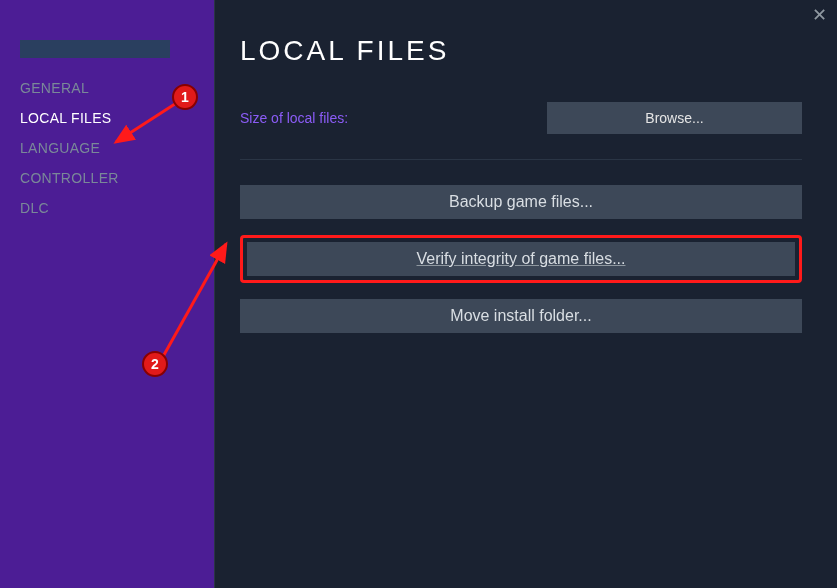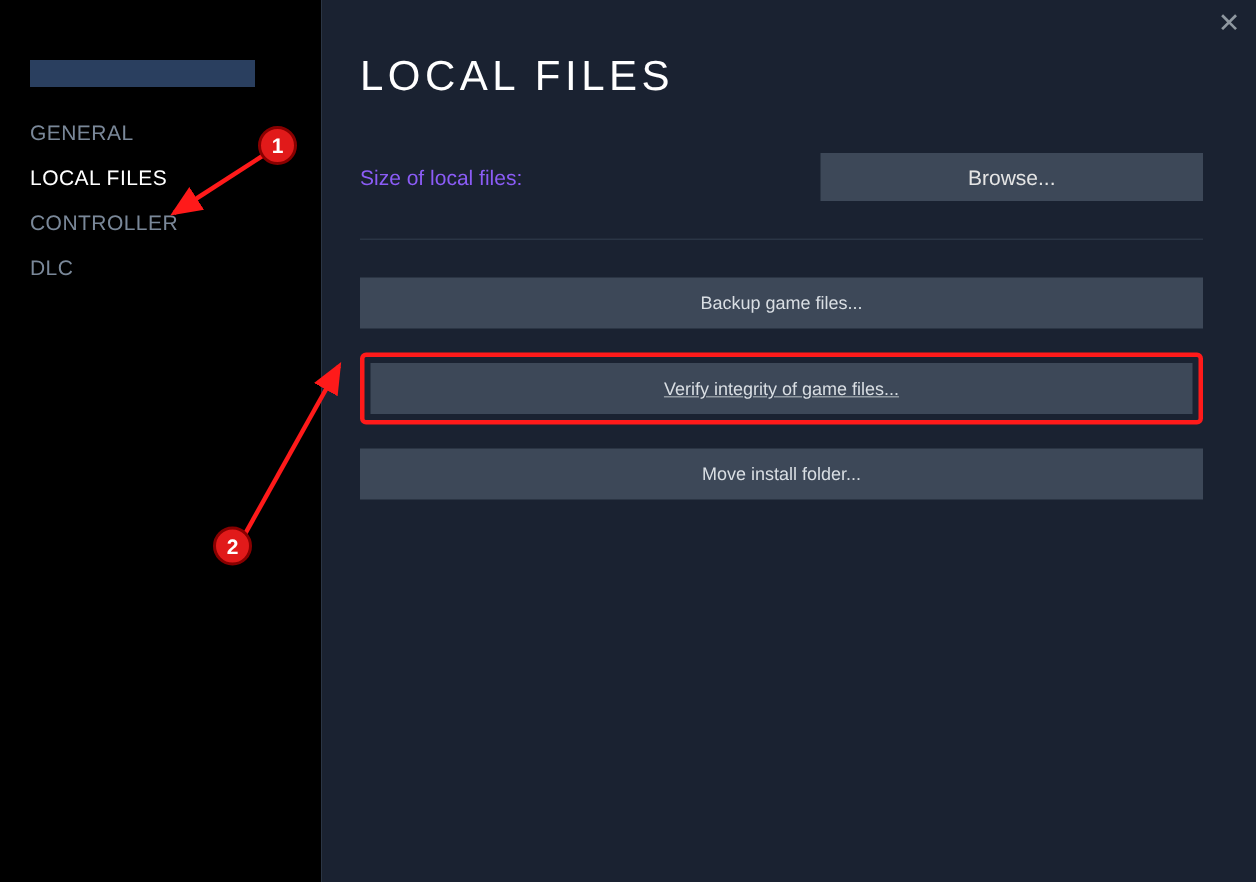--- a/index.html
+++ b/index.html
@@ -23,21 +23,21 @@
       top: 6px;
       right: 10px;
       color: #8f98a0;
       font-size: 18px;
       cursor: pointer;
       line-height: 1;
     }
     .sidebar {
       width: 215px;
       padding: 40px 0 0 20px;
-      background: #000000;
+      background: #4c1d95;
       border-right: 1px solid #2a3545;
     }
     .sidebar-spacer {
       width: 150px;
       height: 18px;
       background: #2a3f5f;
       margin-bottom: 15px;
     }
     .sidebar-item {
       padding: 7px 0;
@@ -93,21 +93,21 @@
       height: 1px;
       background: #2a3545;
       margin-bottom: 25px;
     }
     .action-btn {
       width: 100%;
       height: 34px;
       background: #3d4858;
       color: #d9dee3;
       border: none;
-      font-size: 12px;
+      font-size: 16px;
       cursor: pointer;
       margin-bottom: 16px;
       display: flex;
       align-items: center;
       justify-content: center;
     }
     .highlight-wrap {
       border: 3px solid #ff1a1a;
       border-radius: 4px;
       padding: 4px;
@@ -147,20 +147,21 @@
 </head>
 <body>
 
 <div class="window">
   <div class="close-btn">✕</div>
 
   <div class="sidebar">
     <div class="sidebar-spacer"></div>
     <div class="sidebar-item">GENERAL</div>
     <div class="sidebar-item active">LOCAL FILES</div>
+    <div class="sidebar-item">LANGUAGE</div>
     <div class="sidebar-item">CONTROLLER</div>
     <div class="sidebar-item">DLC</div>
   </div>
 
   <div class="main">
     <div class="page-title">LOCAL FILES</div>
 
     <div class="size-row">
       <span class="size-label">Size of local files:</span>
       <span class="size-value-spacer"></span>

